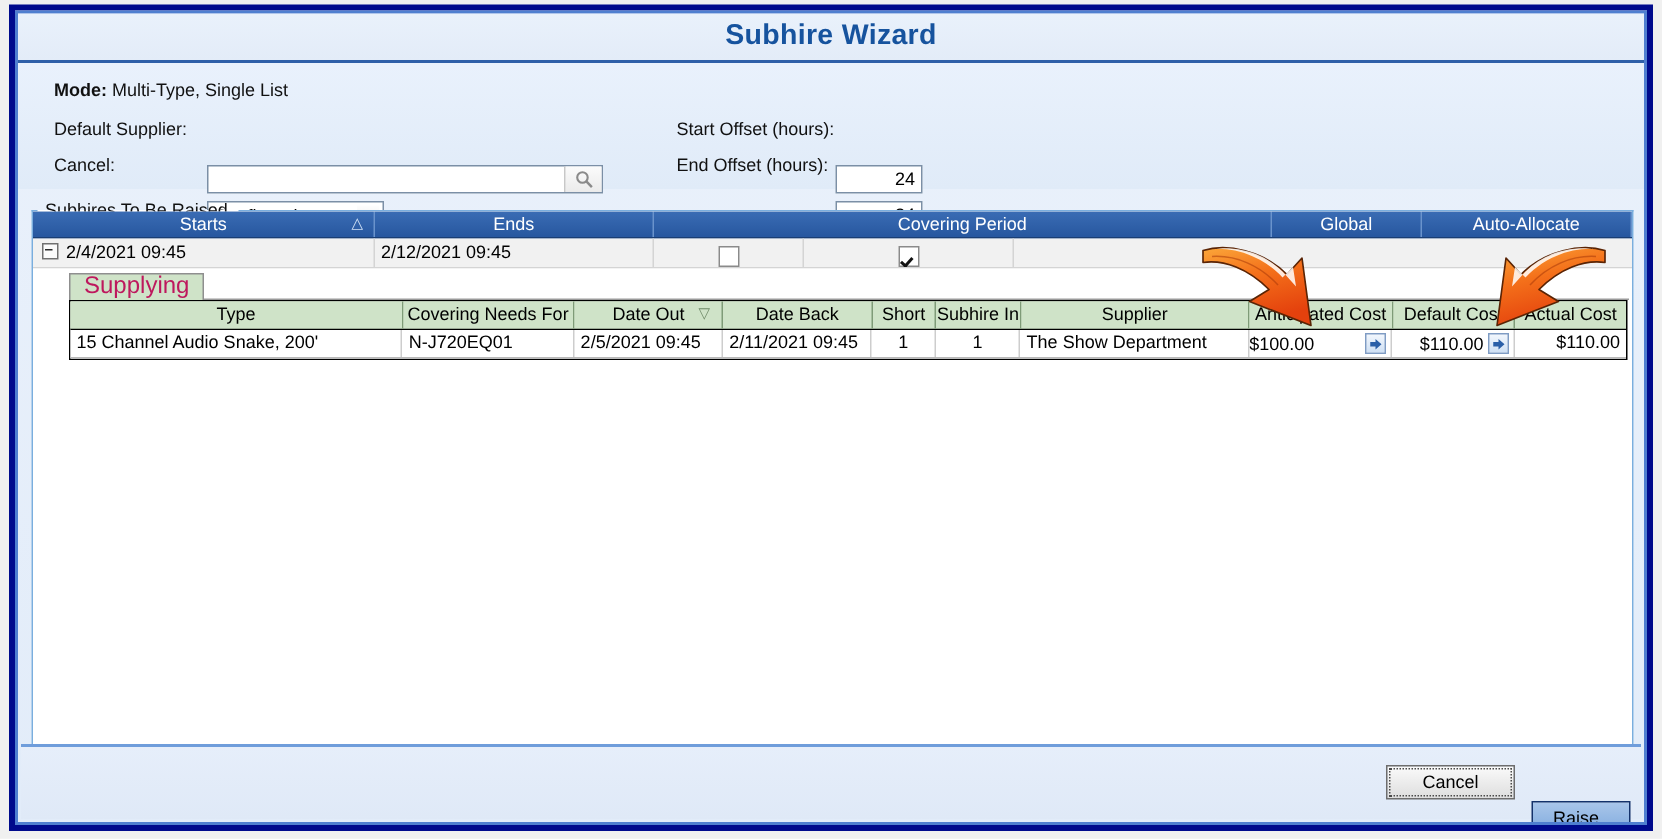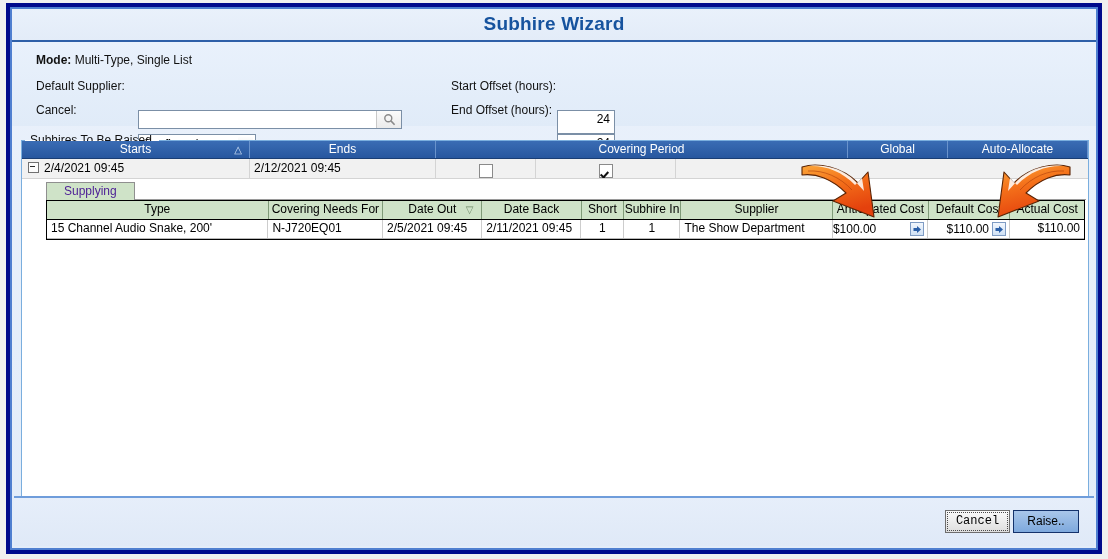--- a/index.html
+++ b/index.html
@@ -116,21 +116,21 @@
   }
   .caret-down {
     width: 0; height: 0;
     border-left: 4px solid transparent;
     border-right: 4px solid transparent;
     border-top: 5px solid #1a1a1a;
   }
 
   .numfield {
     position: absolute;
-    width: 58px; height: 24px;
+    width: 58px; height: 19px;
     border: 1px solid #7b8fa6;
     background: #fff;
     box-sizing: border-box;
     text-align: right;
     font-size: 12px;
     color: #000;
     padding-right: 4px;
     line-height: 17px;
   }
   .num-start { left: 545px; top: 68px; }
@@ -263,27 +263,27 @@
   .tabstrip {
     position: absolute;
     left: 24px; top: 3px;
     height: 18px;
     width: 1040px;
   }
   .tab {
     position: absolute;
     left: 0; top: 0;
     height: 18px;
-    padding: 0 17px;
+    padding: 0 9px;
     background: #cfe3c8;
     border: 1px solid #8f8f8f;
     border-bottom: none;
     box-sizing: border-box;
-    font-size: 12px;
-    color: #4c1d95;
+    font-size: 16px;
+    color: #be185d;
     line-height: 16px;
   }
   .tab-underline {
     position: absolute;
     left: 0; top: 17px; right: 0;
     height: 1px;
     background: #9a9a9a;
   }
 
   .subgrid {
@@ -377,36 +377,36 @@
     height: 23px;
     font-size: 12px;
     color: #000;
     text-align: center;
     line-height: 21px;
     box-sizing: border-box;
     font-family: "Liberation Sans", sans-serif;
   }
   .btn-cancel {
     right: 84px;
-    width: 65px;
+    width: 86px;
     border: 1px solid #6d6d6d;
     background: linear-gradient(to bottom,#fafafa,#dedede);
-    font-family: Liberation Mono, monospace;
   }
   .btn-cancel .focusring {
     position: absolute;
     left: 1px; top: 1px; right: 1px; bottom: 1px;
     border: 1px dotted #4a4a4a;
     box-sizing: border-box;
   }
   .btn-raise {
-    right: 15px;
+    right: 7px;
     width: 66px;
     border: 1px solid #14326b;
     background: linear-gradient(to bottom,#a9c6ea,#7ea9dd);
+    margin-top: 24px;
   }
 </style>
 </head>
 <body>
 
 <div class="window">
  <div class="window-inner">
 
   <div class="titlebar">
     <span class="title">Subhire Wizard</span>

